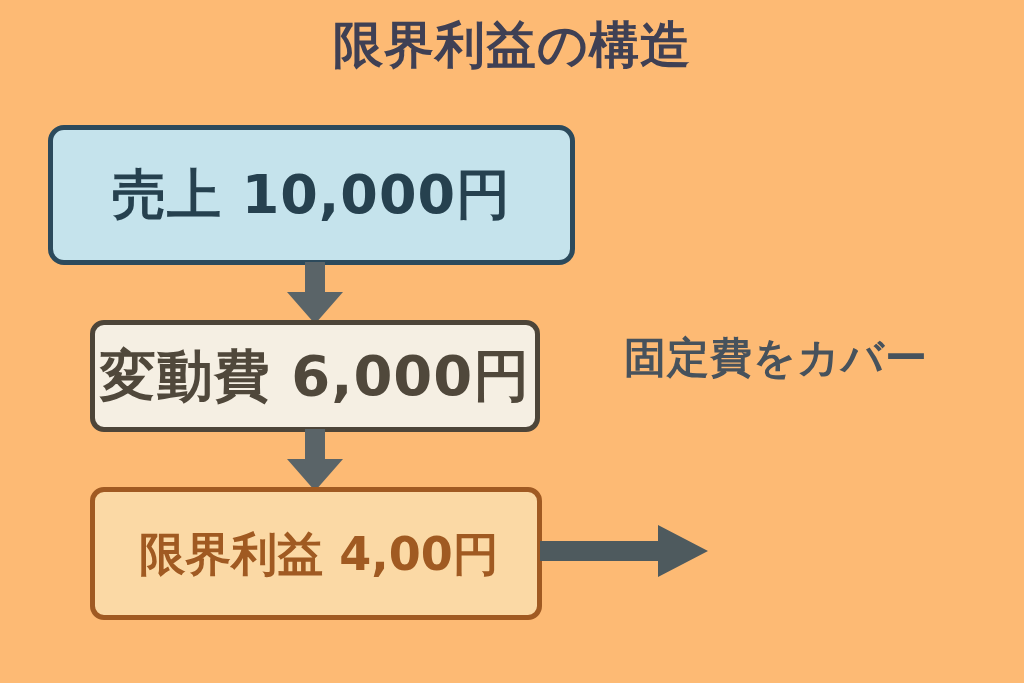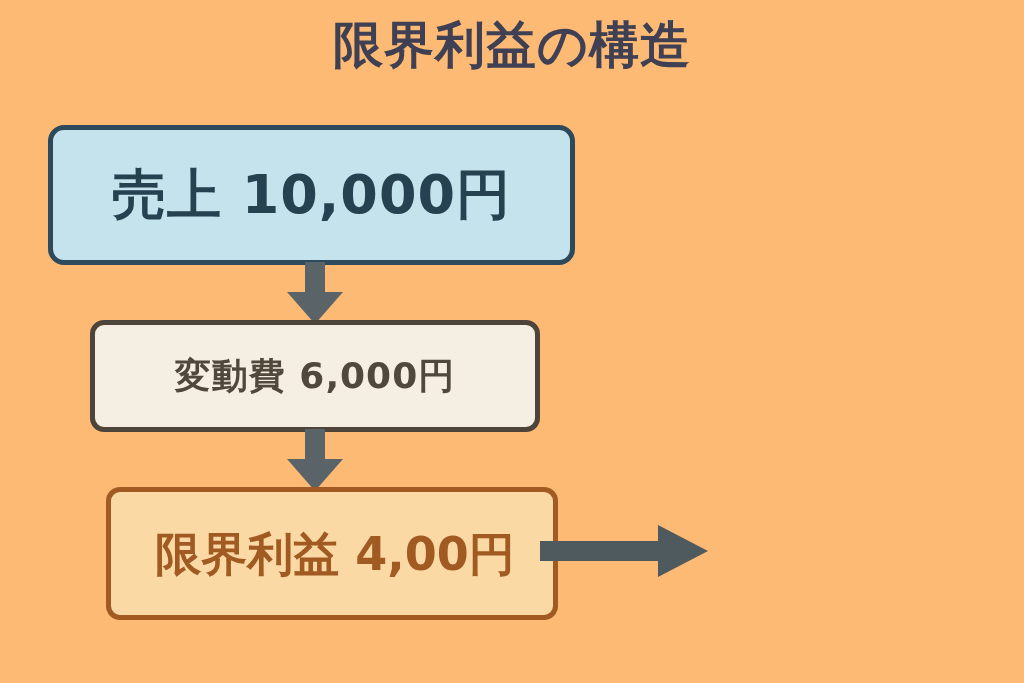--- a/index.html
+++ b/index.html
@@ -74,29 +74,29 @@
   .node-variable {
     left: 90px;
     top: 320px;
     width: 450px;
     height: 112px;
     background: #f5efe3;
     border: 5px solid #4d4539;
     border-radius: 14px;
   }
   .node-variable .node-text {
-    font-size: 36px;
+    font-size: 56px;
     font-weight: bold;
     color: #50483b;
     letter-spacing: 1px;
   }
 
   
   .node-margin {
-    left: 106px;
+    left: 90px;
     top: 487px;
     width: 452px;
     height: 133px;
     background: #fbd9a5;
     border: 5px solid #a05a22;
     border-radius: 14px;
   }
   .node-margin .node-text {
     font-size: 46px;
     font-weight: bold;
@@ -166,15 +166,16 @@
   <div class="node node-margin">
     <span class="node-text">限界利益 4,00円</span>
   </div>
 
   <div class="arrow arrow-right-1">
     <svg width="168" height="52" viewBox="0 0 168 52" xmlns="http://www.w3.org/2000/svg">
       <polygon points="0,16 118,16 118,0 168,26 118,52 118,36 0,36" fill="#4e5a5e"></polygon>
     </svg>
   </div>
 
+  <div class="side-label label-fixed-cost">固定費をカバー</div>
 
 
 </div>
 
 </body></html>

